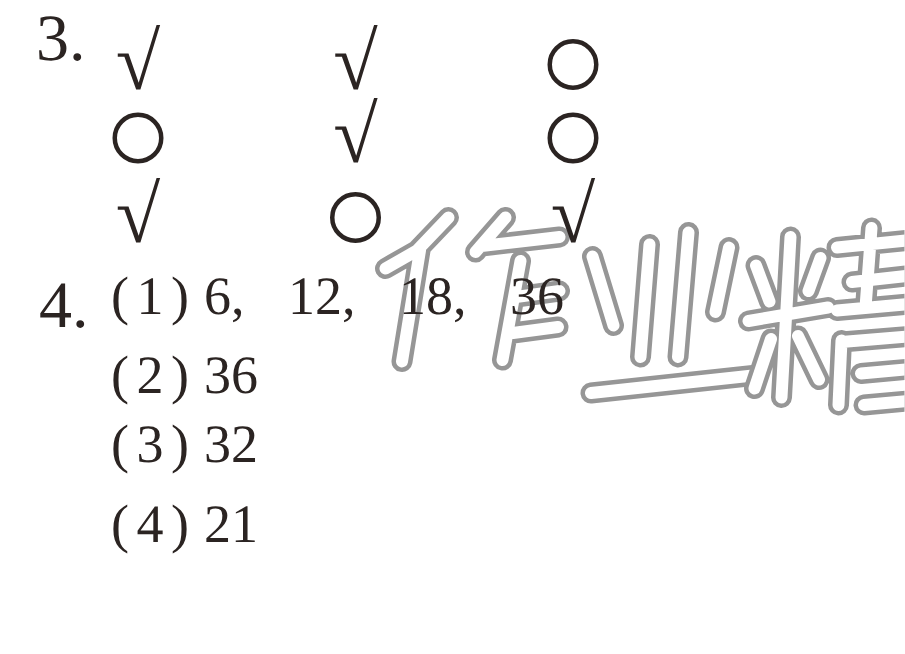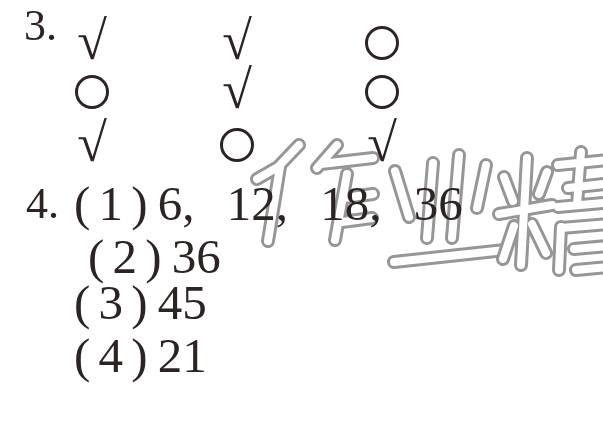--- a/index.html
+++ b/index.html
@@ -32,21 +32,21 @@
     font-family:"Liberation Serif","DejaVu Serif",serif;
     color:#2b2422;
     transform:translateY(-2px);
   }
   .circle{
     display:inline-block;
     width:28px;height:28px;
     border:3px solid #2b2422;
     border-radius:50%;
   }
-  .answer-line{position:absolute;z-index:2;line-height:1;white-space:nowrap;font-size:49px;}
+  .answer-line{position:absolute;z-index:2;line-height:1;white-space:nowrap;font-size:36px;}
   .lbl{letter-spacing:-2px;}
   .ans{margin-left:12px;word-spacing:20px;}
 </style>
 </head>
 <body>
 
 <div id="page" style="background: rgb(255, 255, 255); color: rgb(43, 36, 34);">
 
   <svg id="watermark" viewBox="0 0 603 436" role="img" aria-label="作业精" style="--wm: #969696;">
     <defs>
@@ -96,23 +96,23 @@
     </div>
   <div class="mark-cell" style="left:347px;top:118px;">
       <span class="check">√</span>
     </div>
 
   <div class="txt qnum" style="left:26px;top:182px;">4.</div>
 
   <div class="answer-line" style="left:74px;top:179px;">
     <span class="lbl">( 1 )</span><span class="ans">6, 12, 18, 36</span>
   </div>
-  <div class="answer-line" style="left:88px;top:232px;">
+  <div class="answer-line" style="left:74px;top:232px;">
     <span class="lbl">( 2 )</span><span class="ans">36</span>
   </div>
   <div class="answer-line" style="left:74px;top:278px;">
-    <span class="lbl">( 3 )</span><span class="ans">45</span>
+    <span class="lbl">( 3 )</span><span class="ans">32</span>
   </div>
   <div class="answer-line" style="left:74px;top:331px;">
     <span class="lbl">( 4 )</span><span class="ans">21</span>
   </div>
 
 </div>
 
 </body></html>

